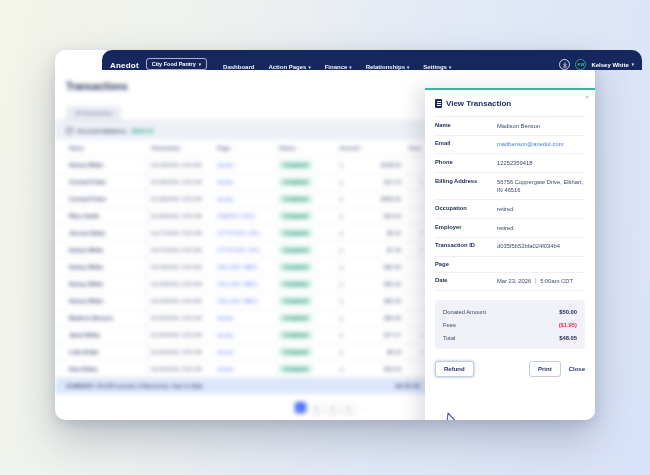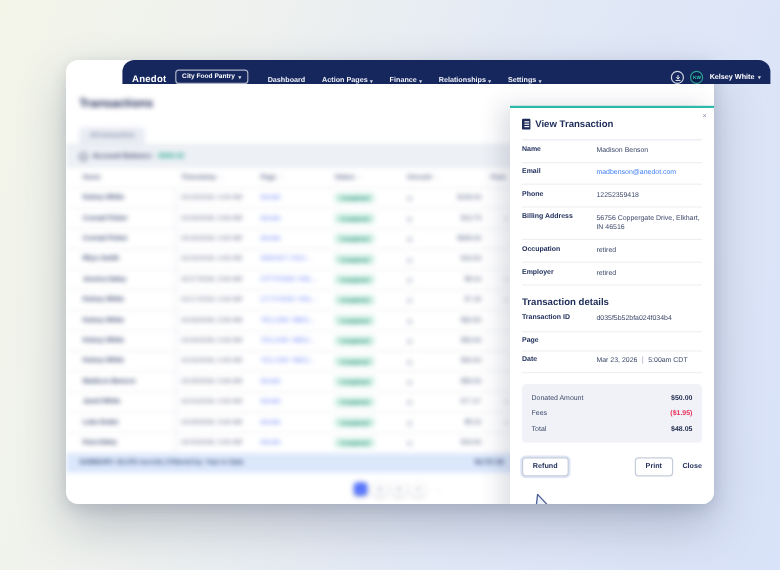--- a/index.html
+++ b/index.html
@@ -364,21 +364,20 @@
   </div>
           <div class="info-row">
     <div class="info-label">Occupation</div>
     <div class="info-value">retired</div>
   </div>
           <div class="info-row">
     <div class="info-label">Employer</div>
     <div class="info-value">retired</div>
   </div>
         </div>
-      <div class="section-heading">Transaction details</div>
       <div id="detail-rows">
           <div class="info-row">
     <div class="info-label">Transaction ID</div>
     <div class="info-value">d035f5b52bfa024f034b4</div>
   </div>
           <div class="info-row">
     <div class="info-label">Page</div>
     <div class="info-value"></div>
   </div>
           <div class="info-row">

